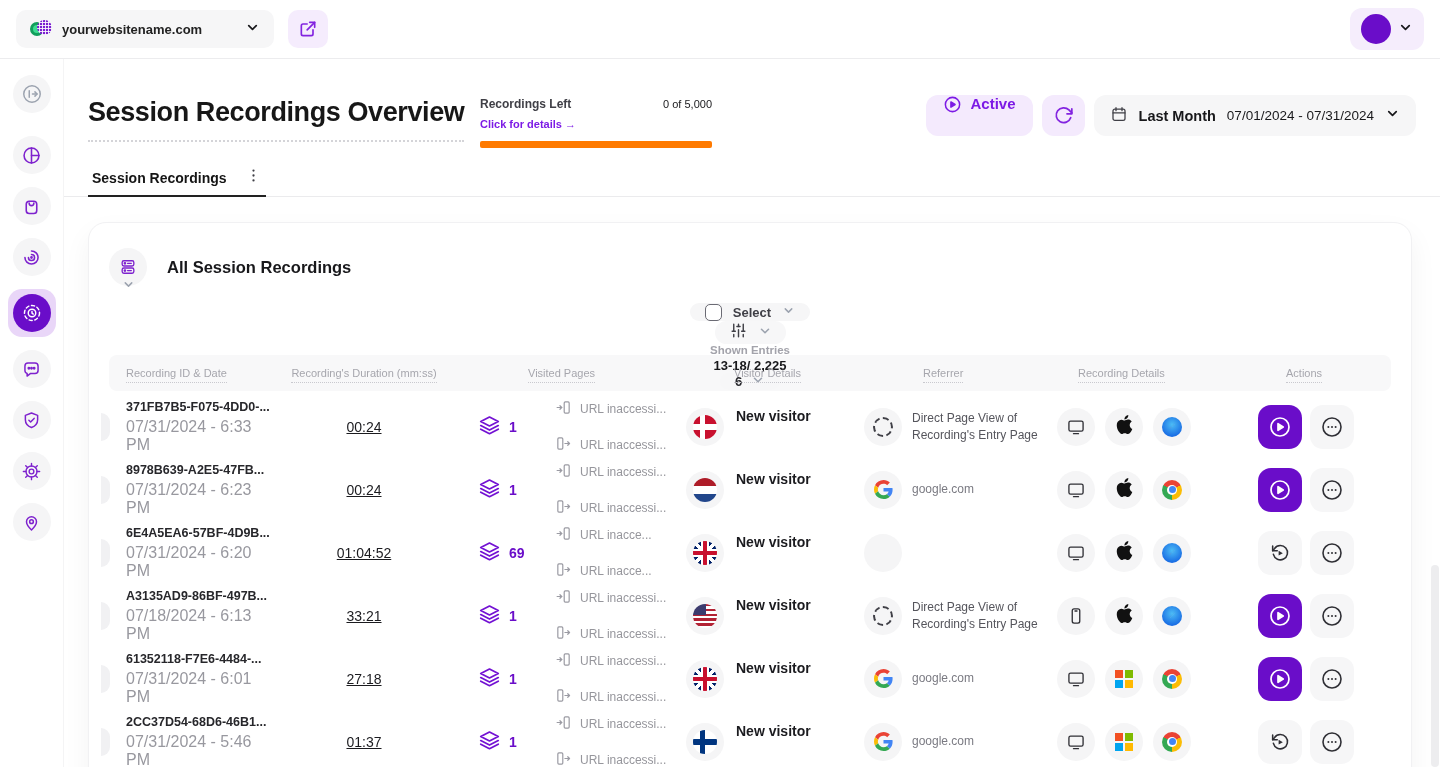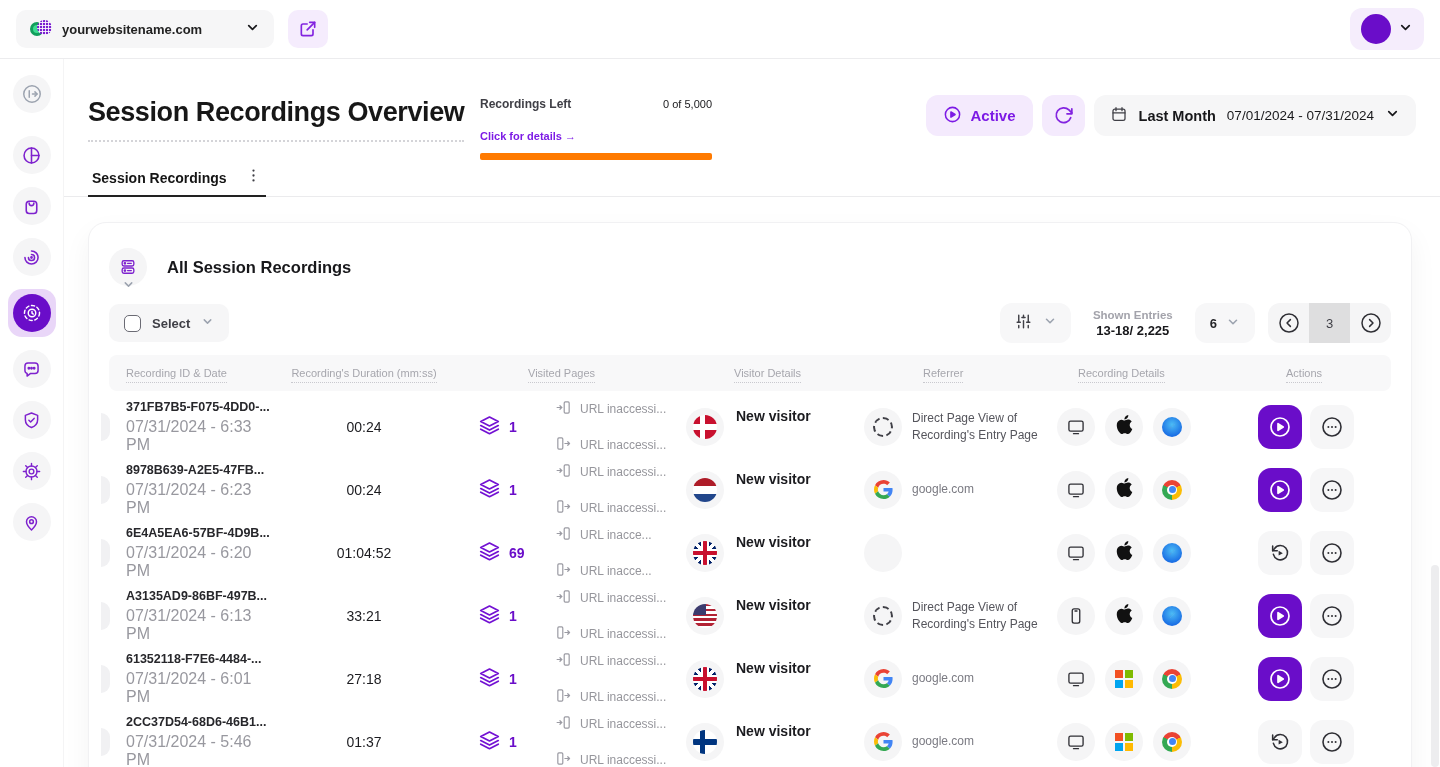--- a/index.html
+++ b/index.html
@@ -39,25 +39,25 @@
 
   
   .main { position:absolute; top:59px; left:64px; right:0; bottom:0; background:#fff; }
   .page-title { position:absolute; left:24px; top:38px; font-size:27px; font-weight:700;
     letter-spacing:-.4px; color:#171717; border-bottom:2px dotted #d4d4d8; padding-bottom:12px;text-align:center; }
 
   .rec-left { position:absolute; left:416px; top:38px; width:232px; }
   .rec-left .r1 { display:flex; justify-content:space-between; align-items:baseline; }
   .rl-label { font-size:12px; font-weight:600; color:#3f3f46; }
   .rl-count { font-size:11px; font-weight:400; color:#18181b;text-align:right; }
-  .rl-link { font-size:11px; font-weight:600; color:#7c1ae5; margin-top:19px; display:inline-block; cursor:pointer; }
+  .rl-link { font-size:11px; font-weight:600; color:#7c1ae5; margin-top:7px; display:inline-block; cursor:pointer; }
   .rl-bar { margin-top:9px; height:7px; border-radius:2px; background:#ff7a00; }
 
   .head-controls { position:absolute; right:24px; top:36px; display:flex; gap:9px; height:41px; }
-  .active-pill { display:flex; align-items:center; gap:9px; padding:0 17px; background:#f4eafd;
+  .active-pill { display:flex; gap:9px; padding:0 17px; background:#f4eafd;
     border-radius:12px; color:#7c1ae5; font-size:15px; font-weight:700; }
   .refresh-btn { width:43px; background:#f4eafd; border-radius:12px; display:grid; place-items:center; }
   .date-pill { display:flex; align-items:center; gap:11px; padding:0 16px; background:#f6f6f7;
     border-radius:12px; cursor:pointer; }
   .date-preset { font-size:14.5px; font-weight:700; color:#18181b; }
   .date-range { font-size:13.5px; color:#18181b; }
 
   .tabbar { position:absolute; left:0; right:0; top:101px; height:37px; border-bottom:1px solid #ebebed; }
   .tab { position:absolute; left:24px; bottom:-1px; height:37px; display:flex; align-items:center;
     gap:18px; padding:0 4px; border-bottom:2px solid #222; cursor:pointer; }
@@ -66,21 +66,21 @@
   
   .card { position:absolute; left:24px; top:163px; width:1324px; height:650px; background:#fff;
     border:1px solid #f1f1f3; border-radius:18px; box-shadow:0 12px 28px rgba(25,25,46,.05);
     padding:20px; }
   .card-head { display:flex; align-items:center; gap:20px; margin:2px 0 0 0; height:44px; }
   .db-wrap { position:relative; width:38px; height:38px; }
   .db-circle { width:38px; height:38px; border-radius:50%; background:#f5f5f6; display:grid; place-items:center; }
   .db-chev { position:absolute; left:13px; bottom:-9px; }
   .card-title { font-size:16.5px; font-weight:700; color:#18181b; }
 
-  .card-controls { display:flex; align-items:center; margin-top:14px; height:40px; }
+  .card-controls { display:flex; align-items:center; margin-top:14px; height:40px;flex-direction:column; }
   .select-pill { display:flex; align-items:center; gap:11px; background:#f6f6f7; height:38px;
     padding:0 15px; border-radius:10px; }
   .checkbox { width:17px; height:17px; border:1.5px solid #6b6b74; border-radius:5px; background:#fff; }
   .select-label { font-size:13px; font-weight:600; color:#3f3f46; }
   .spacer { flex:1; }
   .filter-pill { display:flex; align-items:center; gap:10px; height:40px; padding:0 14px;
     border-radius:12px; background:#f7f7f8; }
   .entries { text-align:center; margin:0 22px; }
   .entries-label { font-size:11.5px; font-weight:600; color:#a3a3ab; }
   .entries-value { font-size:13px; font-weight:700; color:#18181b; margin-top:2px; }
@@ -100,21 +100,21 @@
   .hlabel { border-bottom:1px dotted #c9c9cf; padding-bottom:3px; }
   .hc1{padding-left:17px}.hc2{text-align:center}.hc3{padding-left:79px}.hc4{padding-left:73px}
   .hc5{padding-left:104px}.hc6{padding-left:27px}.hc7{padding-left:43px}
 
   .trow { display:grid; grid-template-columns:var(--cols); height:63px; align-items:center; position:relative; }
   .notch { position:absolute; left:-8px; top:50%; transform:translateY(-50%); width:9px; height:28px;
     background:#f1f1f3; border-radius:0 9px 9px 0; }
   .cell-id { padding-left:17px; }
   .rid { font-size:12.5px; font-weight:700; color:#27272b; }
   .rdate { font-size:16px; color:#98989f; margin-top:4px; }
-  .cell-dur { text-align:center; font-size:14px; font-weight:500; color:#1b1b1f; }
+  .cell-dur { text-align:center; font-size:14px; font-weight:500; color:#1b1b1f;text-decoration:underline; }
   .cell-pages { display:flex; align-items:center; padding-left:30px; }
   .pg-group { display:flex; align-items:center; gap:9px; min-width:54px; }
   .pcount { font-size:14px; font-weight:700; color:#6a0dc9; }
   .urls { display:flex; flex-direction:column; gap:16px; margin-left:22px; }
   .url-line { display:flex; align-items:center; gap:8px; font-size:12px; color:#96969c; white-space:nowrap; }
   .cell-visitor { display:flex; align-items:flex-start; gap:12px; padding-left:25px; }
   .visitor-label { font-size:14px; font-weight:600; color:#1b1b1f; }
   .cell-ref { display:flex; align-items:center; gap:10px; padding-left:45px; }
   .ref-text { font-size:12px; color:#55555c; line-height:1.4; max-width:128px; }
   .ref-text.single { color:#7a7a82; }
@@ -607,21 +607,21 @@
                   <circle cx="12" cy="12" r="1" fill="#2f2f35" stroke="none"></circle>
                   <circle cx="15.6" cy="12" r="1" fill="#2f2f35" stroke="none"></circle>
                 </svg>
               </button>
     </div>
           </div>
           <div class="trow">
     <div class="cell-id">
       <span class="notch"></span>
       <div class="rid">A3135AD9-86BF-497B...</div>
-      <div class="rdate">07/31/2024 - 6:13 PM</div>
+      <div class="rdate">07/18/2024 - 6:13 PM</div>
     </div>
     <div class="cell-dur">33:21</div>
     <div class="cell-pages">
       <span class="pg-group">
         <span><svg width="21" height="21" viewBox="0 0 24 24" fill="none" stroke="#7311d3" stroke-width="2" stroke-linecap="round" stroke-linejoin="round">
                     <path d="M12 3.5L22 8.6 12 13.7 2 8.6z"></path>
                     <path d="M2 13.2l10 5.1 10-5.1"></path>
                     <path d="M2 17.4l10 5.1 10-5.1"></path>
                   </svg></span>
         <span class="pcount">1</span>

